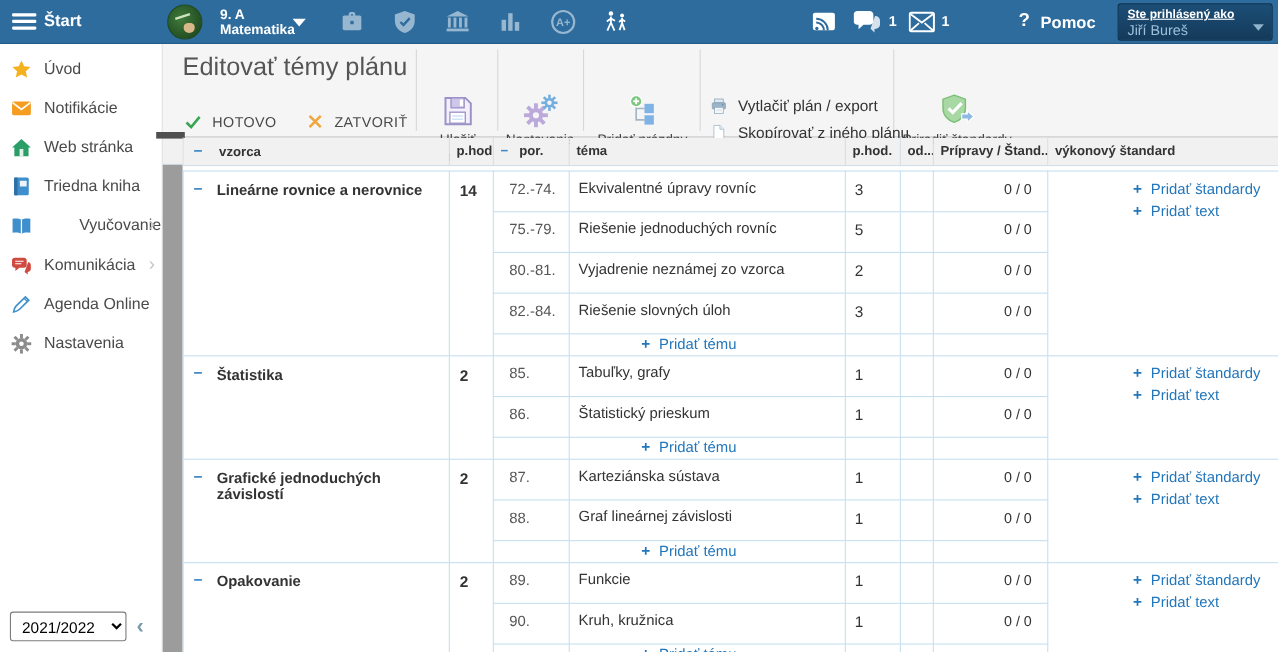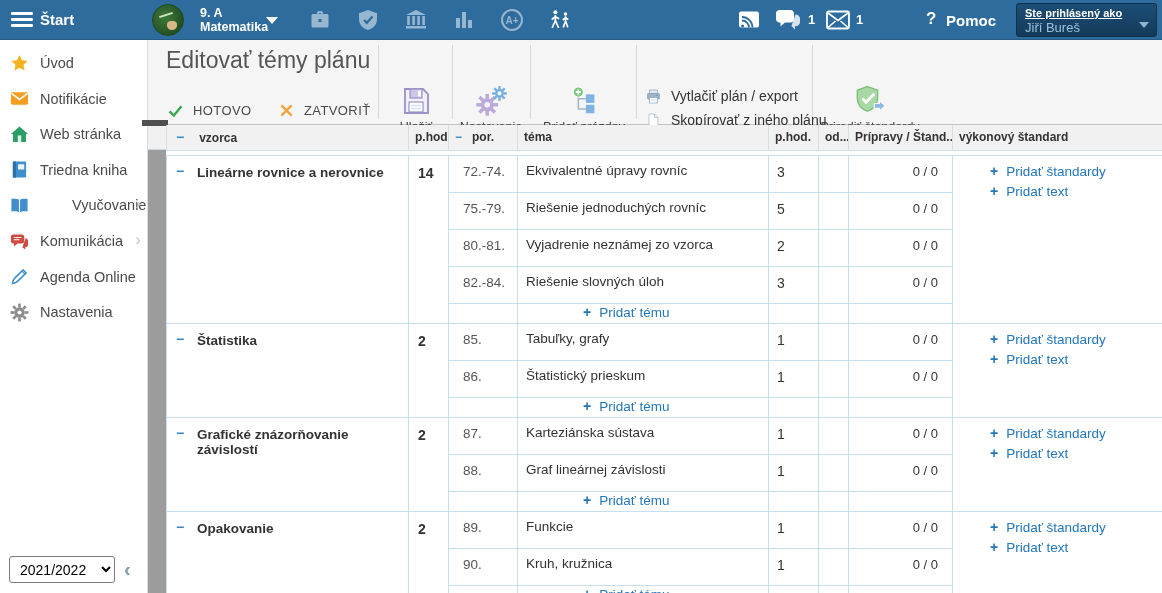--- a/index.html
+++ b/index.html
@@ -86,21 +86,21 @@
   tr.add { height:20px; }
   .c-celok { padding:9px 8px 0 30px; font-weight:bold; position:relative; }
   .c-celok .toggle { position:absolute; left:9px; top:7px; }
   .c-phod1 { font-weight:bold; padding:9px 0 0 9px; font-size:14px; }
   .c-por { padding:8px 0 0 14px; color:#555; }
   .c-tema { padding:7px 0 0 8px; }
   .c-phod2 { padding:8px 0 0 8px; font-size:14px; }
   .c-od {}
   .c-prep { text-align:right; padding:8px 14px 0 0; font-size:13px; }
   .c-std { padding:7px 0 0 37px; border-right:none; }
-  a.lnk { color:#2276bb; text-decoration:none; cursor:pointer; }
+  a.lnk { color:#2276bb; text-decoration:none; cursor:pointer;margin-left:40px; }
   .c-std a.lnk { display:block; font-size:13.5px; margin-bottom:4px; white-space:nowrap; }
   .plus { font-weight:bold; margin-right:8px; font-size:14px; }
   td.addcell a.lnk { font-size:13.5px; margin-left:65px; white-space:nowrap; }
 </style>
 </head>
 <body>
 
 <div class="topbar">
   <div class="hamburger">
       <span></span>
@@ -487,21 +487,21 @@
           <td class="c-prep">0 / 0</td>
         </tr>
         <tr class="add">
           <td class="c-por"></td>
           <td class="addcell"><a class="lnk"><span class="plus">+</span><span>Pridať tému</span></a></td>
           <td class="c-phod2"></td>
           <td class="c-od"></td>
           <td class="c-prep"></td>
         </tr>
         <tr class="topic">
-          <td class="c-celok" rowspan="3"><span class="toggle">−</span><span>Grafické znázorňovanie závislostí</span></td>
+          <td class="c-celok" rowspan="3"><span class="toggle">−</span><span>Grafické jednoduchých závislostí</span></td>
           <td class="c-phod1" rowspan="3">2</td>
           <td class="c-por">87.</td>
           <td class="c-tema">Karteziánska sústava</td>
           <td class="c-phod2">1</td>
           <td class="c-od"></td>
           <td class="c-prep">0 / 0</td>
           <td class="c-std" rowspan="3">
             <a class="lnk"><span class="plus">+</span><span>Pridať štandardy</span></a>
             <a class="lnk"><span class="plus">+</span><span>Pridať text</span></a>
           </td>

